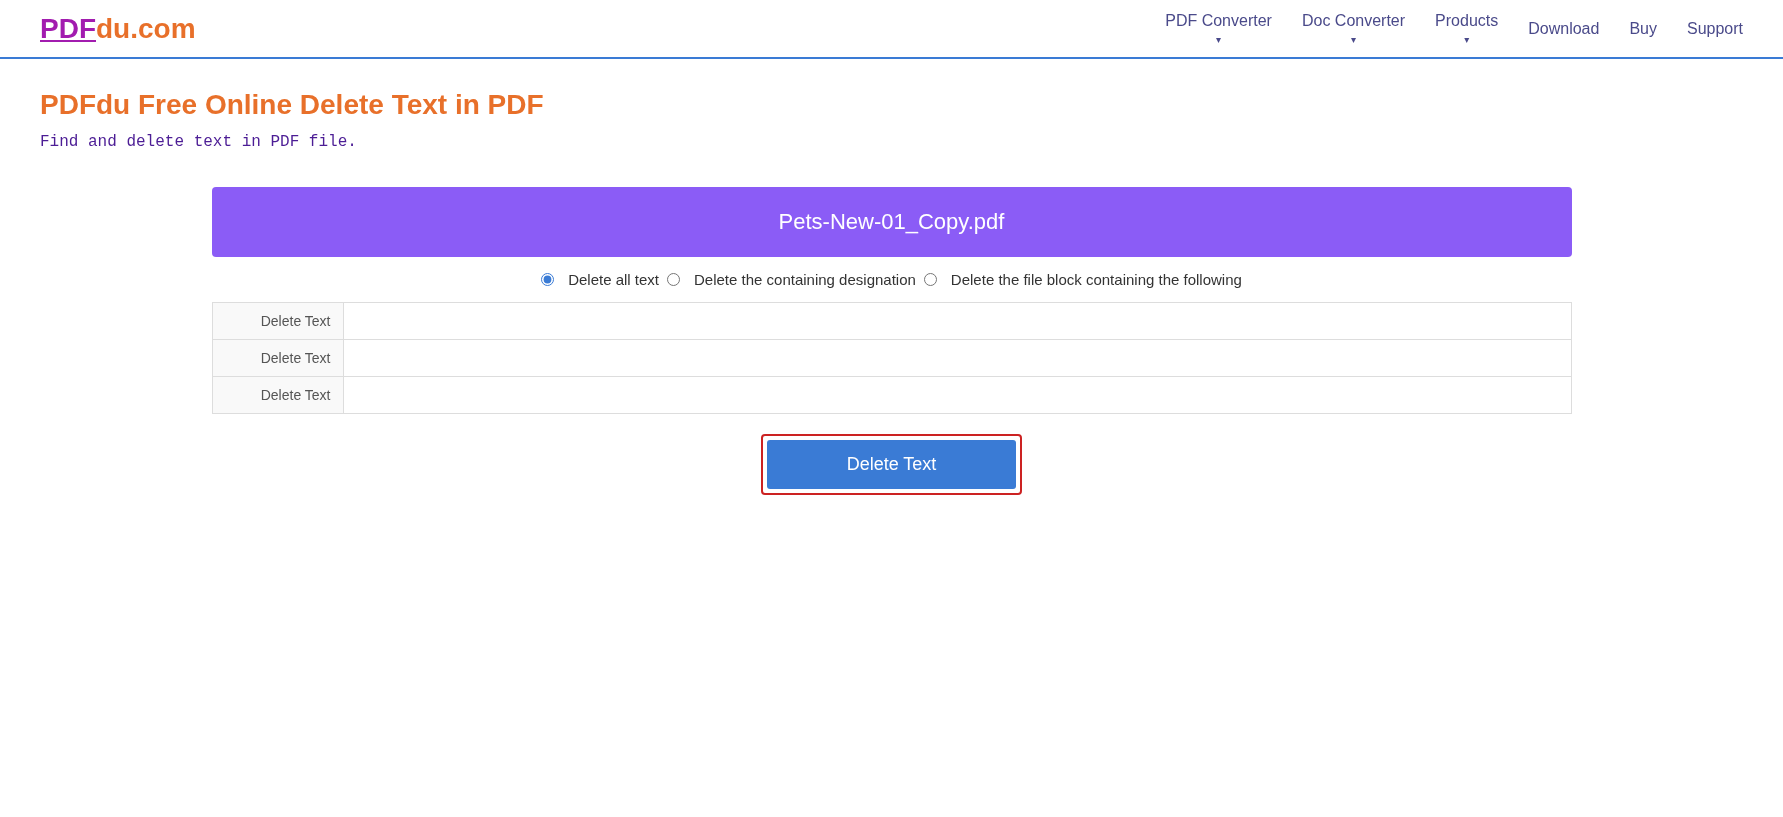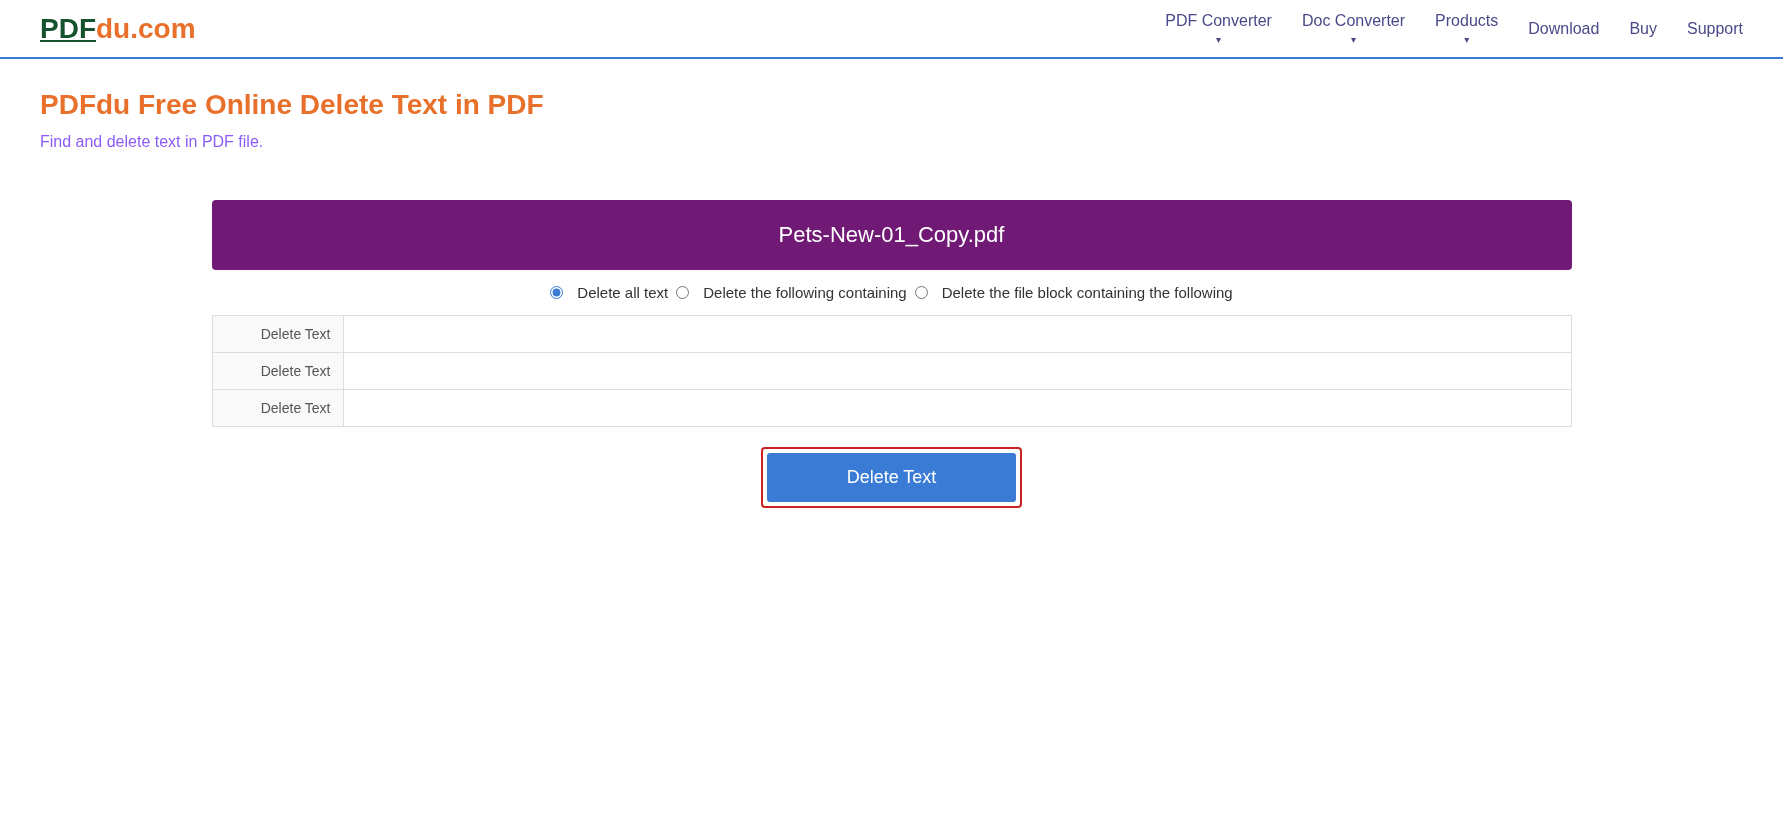--- a/index.html
+++ b/index.html
@@ -11,21 +11,21 @@
       align-items: center;
       justify-content: space-between;
       padding: 12px 40px;
       border-bottom: 2px solid #3a7bd5;
     }
     .logo {
       font-size: 28px;
       font-weight: bold;
       text-decoration: none;
     }
-    .logo-pdf { color: #14532d; }
+    .logo-pdf { color: #a21caf; }
     .logo-du { color: #e8702a; }
     .logo-com { color: #e8702a; }
     .logo-underline { text-decoration: underline; }
     nav { display: flex; align-items: center; gap: 30px; }
     .nav-item {
       color: #4a4a8a;
       font-size: 16px;
       cursor: pointer;
       text-decoration: none;
       display: flex;
@@ -37,33 +37,34 @@
 
     
     .main { padding: 30px 40px; }
     .page-title {
       color: #e8702a;
       font-size: 28px;
       font-weight: bold;
       margin-bottom: 12px;
     }
     .page-subtitle {
-      color: #8b5cf6;
+      color: #4c1d95;
       font-size: 16px;
-      margin-bottom: 49px;
+      margin-bottom: 36px;
+      font-family: Liberation Mono, monospace;
     }
 
     
     .upload-section {
       max-width: 1360px;
       margin: 0 auto;
     }
     .upload-btn {
       width: 100%;
-      background: #701a75;
+      background: #8b5cf6;
       color: #fff;
       font-size: 22px;
       padding: 22px;
       border: none;
       border-radius: 4px;
       cursor: pointer;
       text-align: center;
       margin-bottom: 0;
     }
 
@@ -169,21 +170,21 @@
   <div class="upload-section">
     <button class="upload-btn">Pets-New-01_Copy.pdf</button>
 
     <div class="options-row">
       <label>
         <input type="radio" name="delete-option" checked="" style="">
         <span>Delete all text</span>
       </label>
       <label>
         <input type="radio" name="delete-option" style="">
-        <span>Delete the following containing</span>
+        <span>Delete the containing designation</span>
       </label>
       <label>
         <input type="radio" name="delete-option" style="">
         <span>Delete the file block containing the following</span>
       </label>
     </div>
 
     <div class="form-section">
       <div class="form-row">
         <span class="form-label">Delete Text</span>

